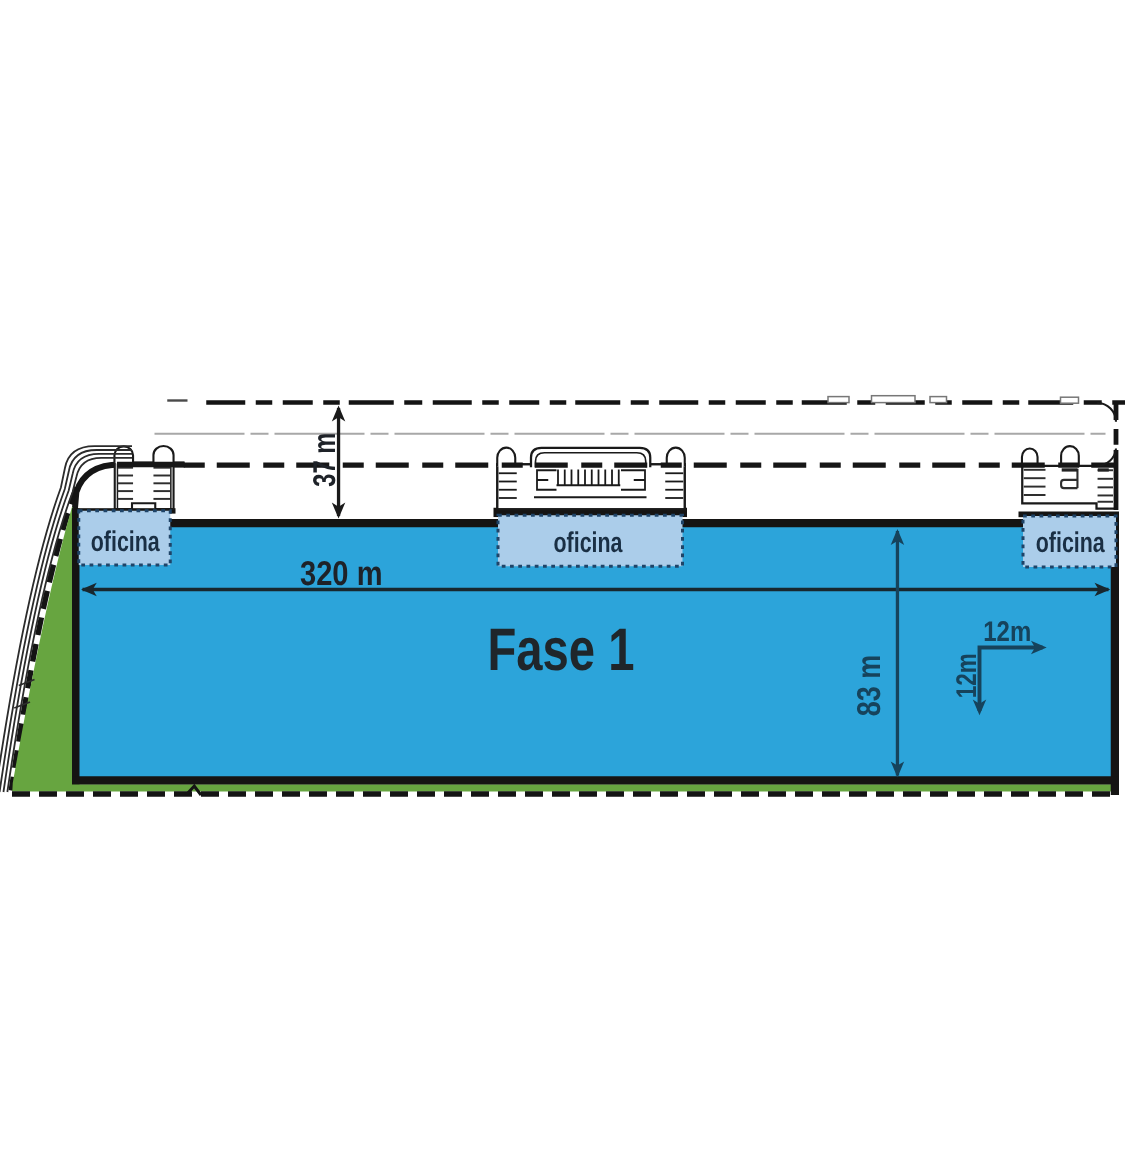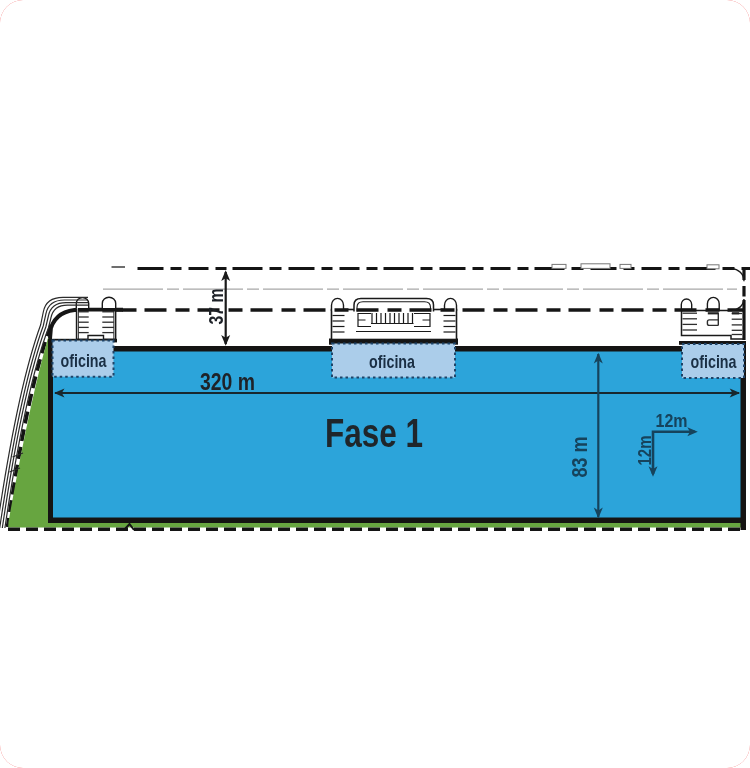--- a/index.html
+++ b/index.html
@@ -1,16 +1,16 @@
 <!DOCTYPE html>
 <html><head>
 <meta charset="utf-8">
 <style>
   html,body{margin:0;padding:0;background:#ffffff;}
-  #wrap{width:750px;height:768px;position:relative;background:#ef4444;overflow:hidden;border-radius:23px;}
+  #wrap{width:750px;height:768px;position:relative;background:#ef4444;overflow:hidden;}
   svg{position:absolute;top:0;left:0;}
   text{font-family:"Liberation Sans", sans-serif;}
 </style>
 </head>
 <body>
 <div id="wrap">
 <svg width="750" height="768" viewBox="0 0 750 768">
 
 <rect x="0" y="0" width="750" height="768" fill="#ffffff"></rect>
 

